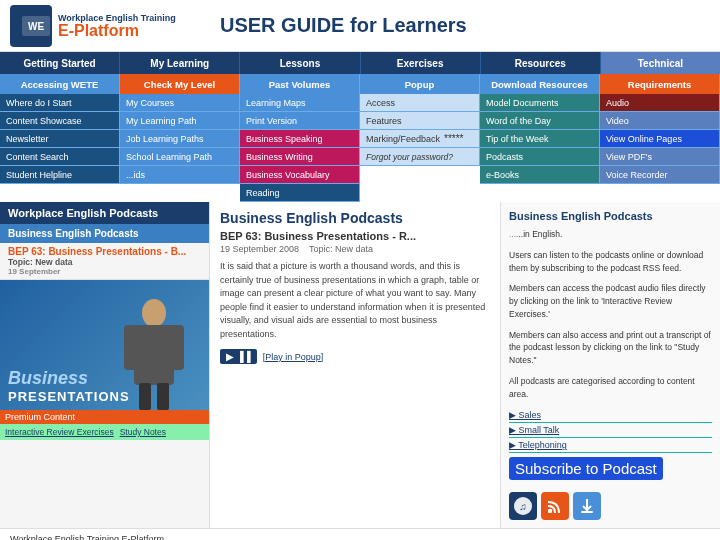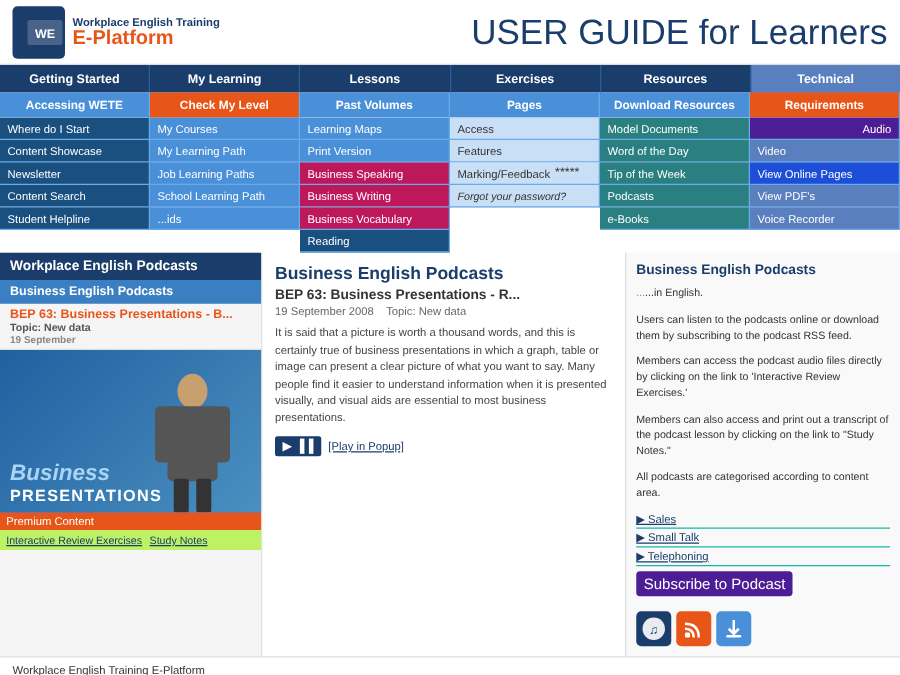--- a/index.html
+++ b/index.html
@@ -53,23 +53,23 @@
       font-size: 16px;
       color: #1a3d6b;
       font-weight: bold;
       line-height: 1;
     }
     .logo-bottom span {
       color: #e85519;
     }
     .header-title {
       flex: 1;
-      text-align: right;
-      font-size: 28px;
-      font-weight: normal;
+      text-align: left;
+      font-size: 20px;
+      font-weight: bold;
       color: #1a3d6b;
     }
 
     
     .nav-bar {
       display: flex;
       background: #1a3d6b;
       height: 22px;
     }
     .nav-item {
@@ -173,21 +173,21 @@
       font-size: 9px;
       padding: 2px 5px;
       display: flex;
       align-items: center;
       gap: 4px;
     }
     .premium-links {
       display: flex;
       gap: 6px;
       padding: 3px 5px;
-      background: #bef264;
+      background: #86efac;
       font-size: 8.5px;
       color: #1a3d6b;
     }
     .premium-links a {
       color: #1a3d6b;
       text-decoration: underline;
       cursor: pointer;
     }
 
     
@@ -320,23 +320,23 @@
     .sub-icon {
       width: 28px;
       height: 28px;
       border-radius: 4px;
       display: flex;
       align-items: center;
       justify-content: center;
       font-size: 14px;
     }
     .sub-btn {
-      background: #4c1d95;
-      color: #fff;
-      font-size: 12px;
+      background: #1d4ed8;
+      color: #fff;
+      font-size: 15px;
       padding: 3px 6px;
       border-radius: 3px;
       cursor: pointer;
       margin-bottom: 6px;
       display: inline-block;
     }
 
     .episode-list {
       font-size: 9px;
       color: #1a3d6b;
@@ -398,21 +398,21 @@
   <div class="dropdown-col">
       <span>Accessing WETE</span>
     </div>
   <div class="dropdown-col highlight">
       <span>Check My Level</span>
     </div>
   <div class="dropdown-col">
       <span>Past Volumes</span>
     </div>
   <div class="dropdown-col">
-      <span>Pages</span>
+      <span>Popup</span>
     </div>
   <div class="dropdown-col">
       <span>Download Resources</span>
     </div>
   <div class="dropdown-col highlight">
       <span>Requirements</span>
     </div>
 </div>
 
 <div style="position:relative; flex:1; display:flex; overflow:hidden;">
@@ -502,21 +502,21 @@
         </div>
       <div class="menu-cell teal">
           <span>Podcasts</span>
         </div>
       <div class="menu-cell teal">
           <span>e-Books</span>
         </div>
     </div>
 
     <div class="menu-col">
-      <div class="menu-cell" style="background:#4c1d95;justify-content:flex-end;">
+      <div class="menu-cell" style="background:#7f1d1d;">
           <span>Audio</span>
         </div>
       <div class="menu-cell" style="background:#5a7fbe;">
           <span>Video</span>
         </div>
       <div class="menu-cell" style="background:#1d4ed8;">
           <span>View Online Pages</span>
         </div>
       <div class="menu-cell" style="background:#5a7fbe;">
           <span>View PDF's</span>

